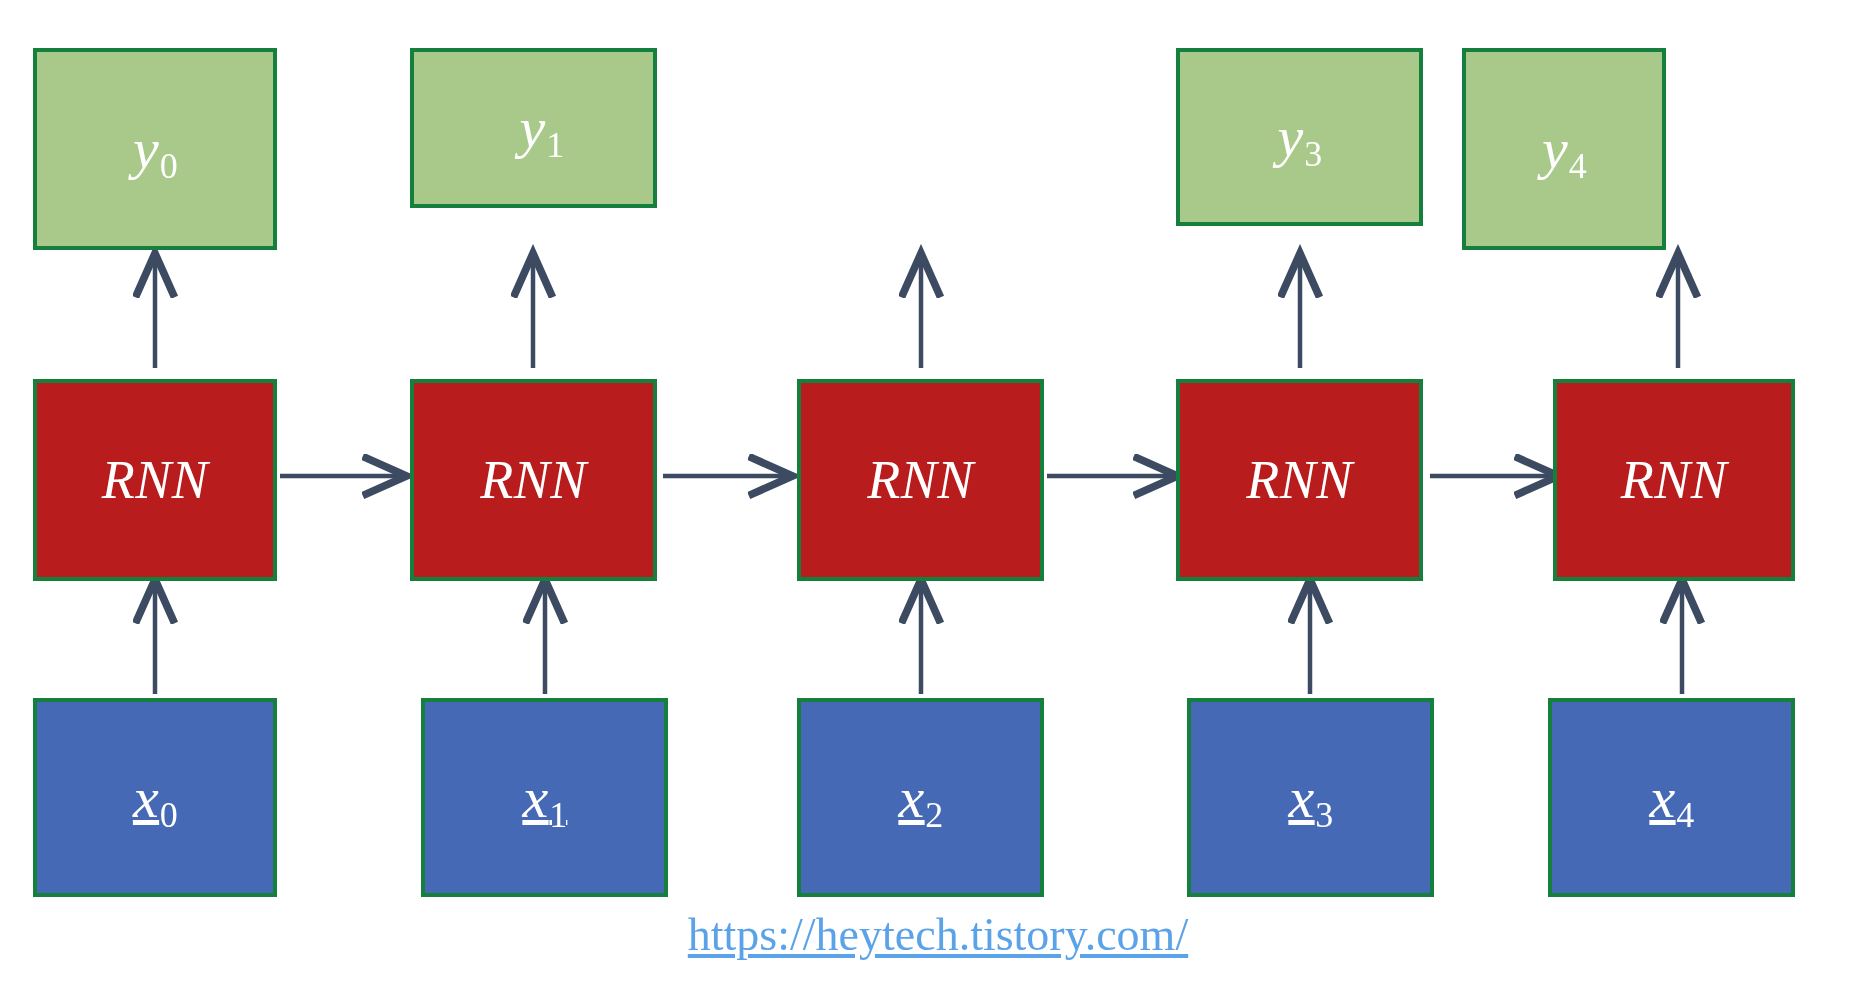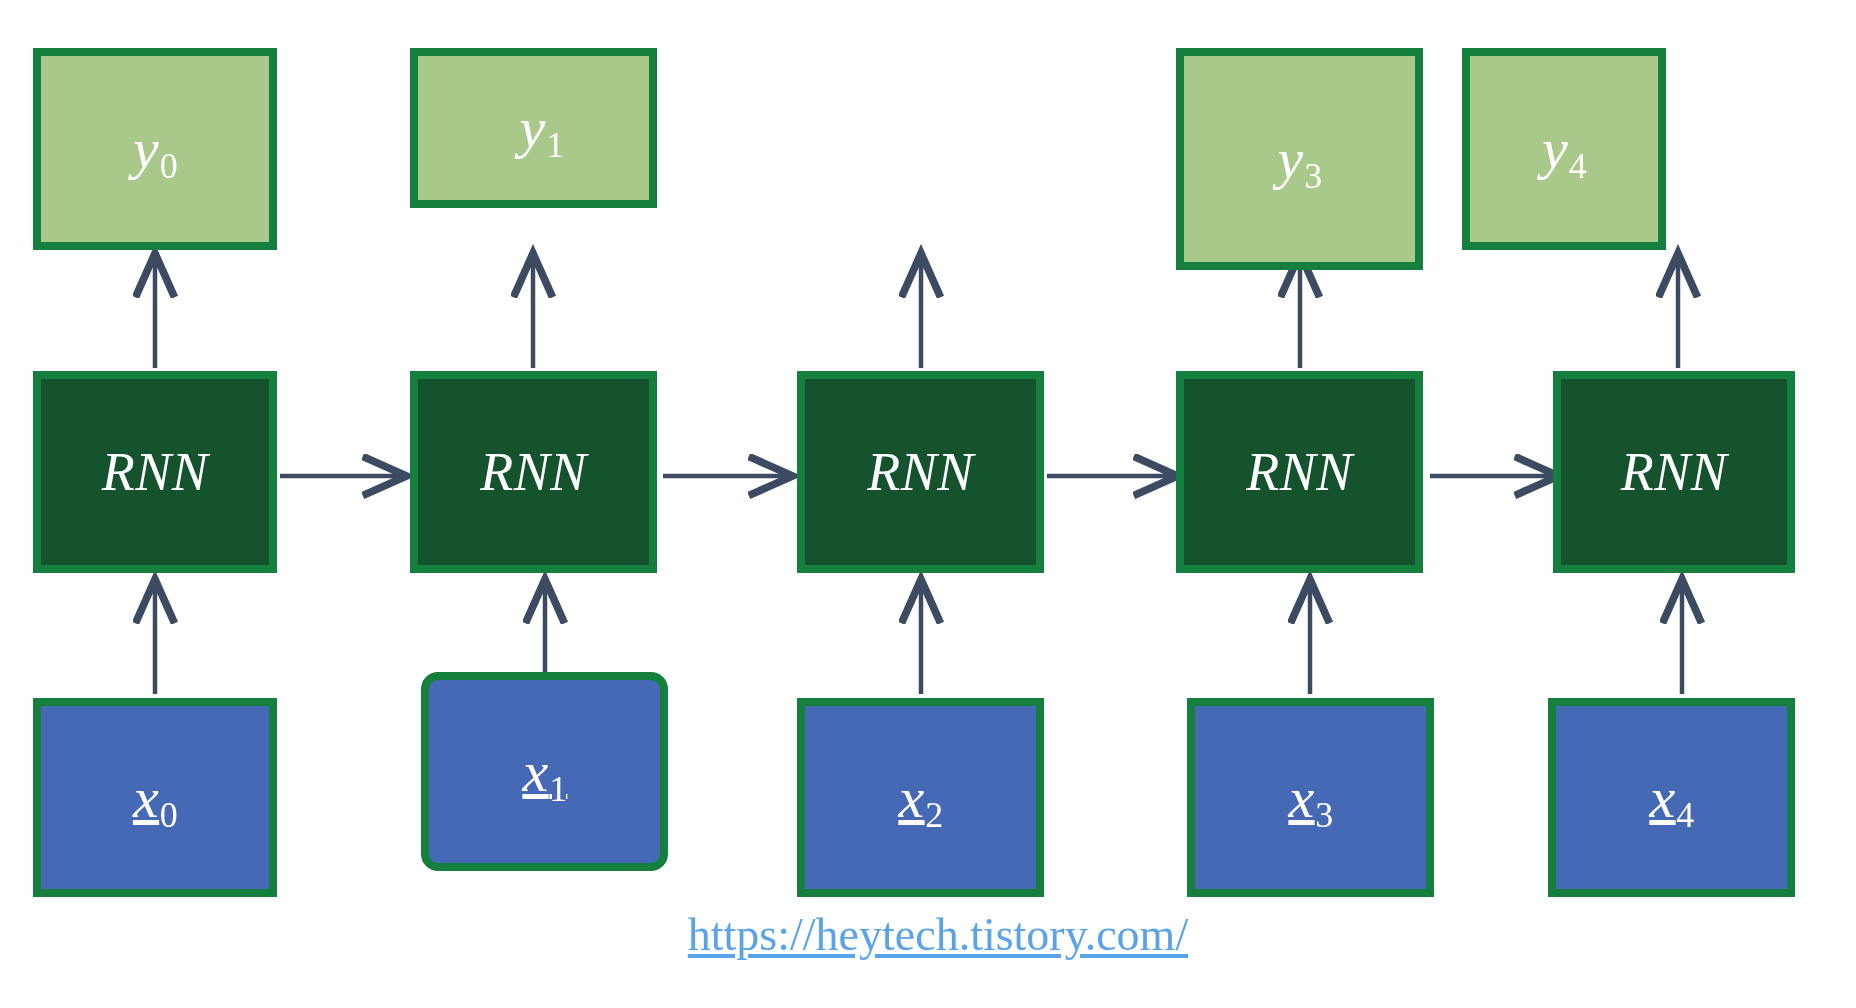--- a/index.html
+++ b/index.html
@@ -23,35 +23,35 @@
     position: absolute;
     left: 0;
     top: 0;
     width: 1856px;
     height: 1008px;
     pointer-events: none;
   }
   .node {
     position: absolute;
     box-sizing: border-box;
-    border: 8px solid #15803d;
+    border: 4px solid #15803d;
     display: flex;
     align-items: center;
     justify-content: center;
     color: #ffffff;
   }
   .node .label {
     font-style: italic;
     font-family: "Liberation Serif", "DejaVu Serif", serif;
     line-height: 1;
     white-space: nowrap;
     letter-spacing: 0.5px;
   }
   .node.out   { background: #a8c98a; }
-  .node.cell  { background: #14532d; }
+  .node.cell  { background: #b91c1c; margin-top: 8px; }
   .node.in    { background: #4569b4; text-decoration: underline; }
 
   .node.out .label,
   .node.in  .label { font-size: 58px; }
   .node.cell .label { font-size: 54px; }
 
   .label sub {
     font-size: 0.62em;
     font-style: normal;
     vertical-align: baseline;
@@ -109,21 +109,21 @@
       <line x1="1430" y1="476" x2="1556" y2="476" marker-end="url(#ah)"></line>
     </g>
   </svg>
 
   <div class="node out" style="left:33px;  top:48px; width:244px; height:202px;">
     <span class="label">y<sub>0</sub></span>
   </div>
   <div class="node out" style="left:410px; top:48px; width:247px; height:160px;padding-left:16px;">
     <span class="label">y<sub>1</sub></span>
   </div>
-  <div class="node out" style="left:1176px;top:48px; width:247px; height:222px;">
+  <div class="node out" style="left:1176px;top:48px; width:247px; height:178px;">
     <span class="label">y<sub>3</sub></span>
   </div>
   <div class="node out" style="left:1462px;top:48px; width:204px; height:202px;">
     <span class="label">y<sub>4</sub></span>
   </div>
 
   <div class="node cell" style="left:33px;  top:371px; width:244px; height:202px;">
     <span class="label">RNN</span>
   </div>
   <div class="node cell" style="left:410px; top:371px; width:247px; height:202px;">
@@ -135,21 +135,21 @@
   <div class="node cell" style="left:1176px;top:371px; width:247px; height:202px;">
     <span class="label">RNN</span>
   </div>
   <div class="node cell" style="left:1553px;top:371px; width:242px; height:202px;">
     <span class="label">RNN</span>
   </div>
 
   <div class="node in" style="left:33px;  top:698px; width:244px; height:199px;">
     <span class="label">x<sub>0</sub></span>
   </div>
-  <div class="node in" style="left:421px; top:672px; width:247px; height:199px;border-radius:17px;">
+  <div class="node in" style="left:421px; top:698px; width:247px; height:199px;">
     <span class="label">x<sub>1</sub></span>
   </div>
   <div class="node in" style="left:797px; top:698px; width:247px; height:199px;">
     <span class="label">x<sub>2</sub></span>
   </div>
   <div class="node in" style="left:1187px;top:698px; width:247px; height:199px;">
     <span class="label">x<sub>3</sub></span>
   </div>
   <div class="node in" style="left:1548px;top:698px; width:247px; height:199px;">
     <span class="label">x<sub>4</sub></span>

